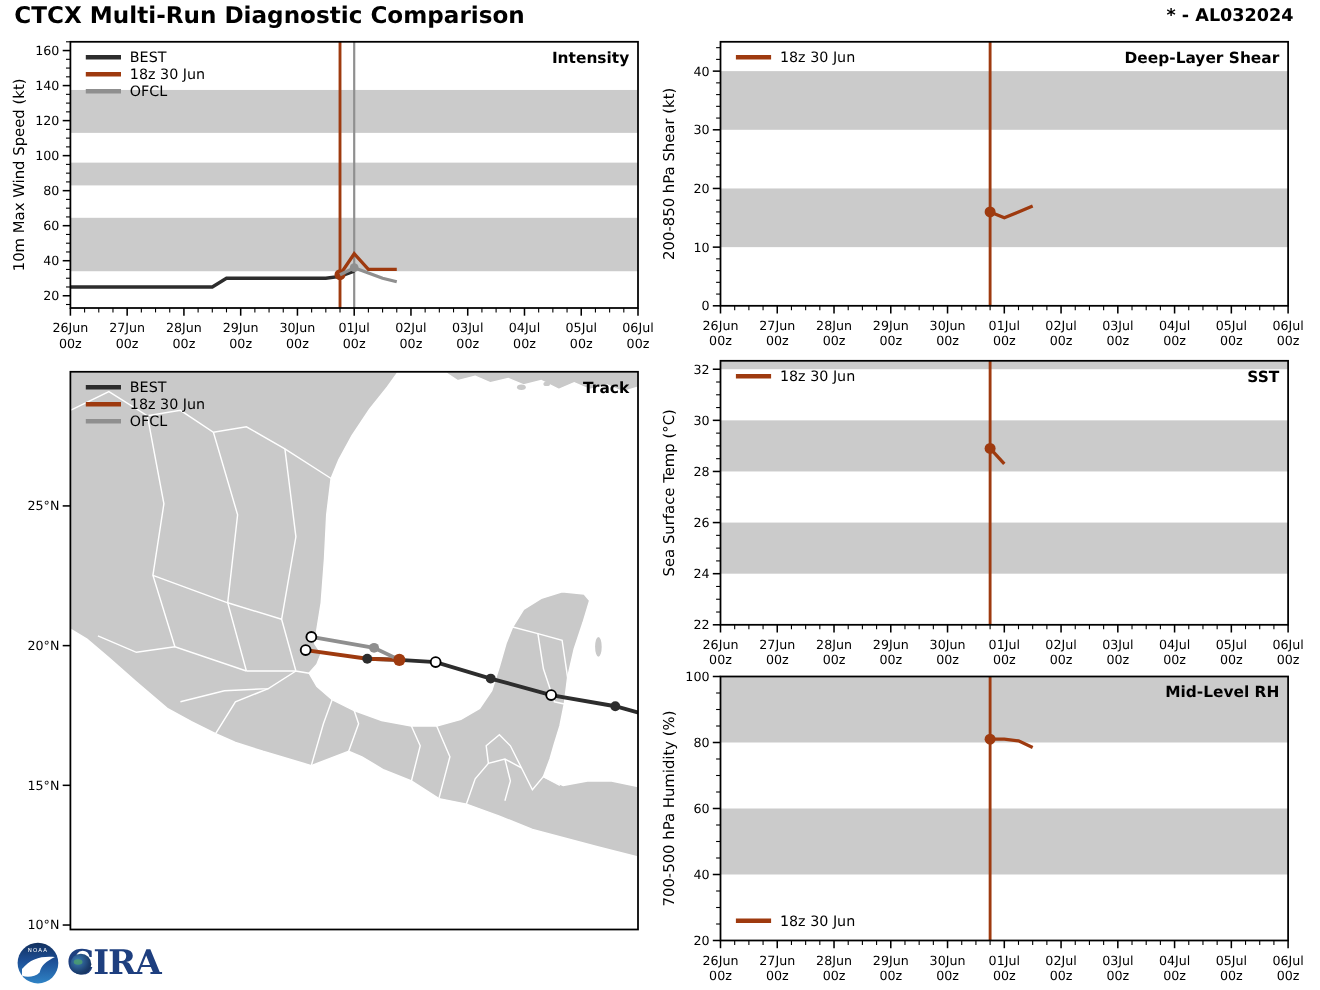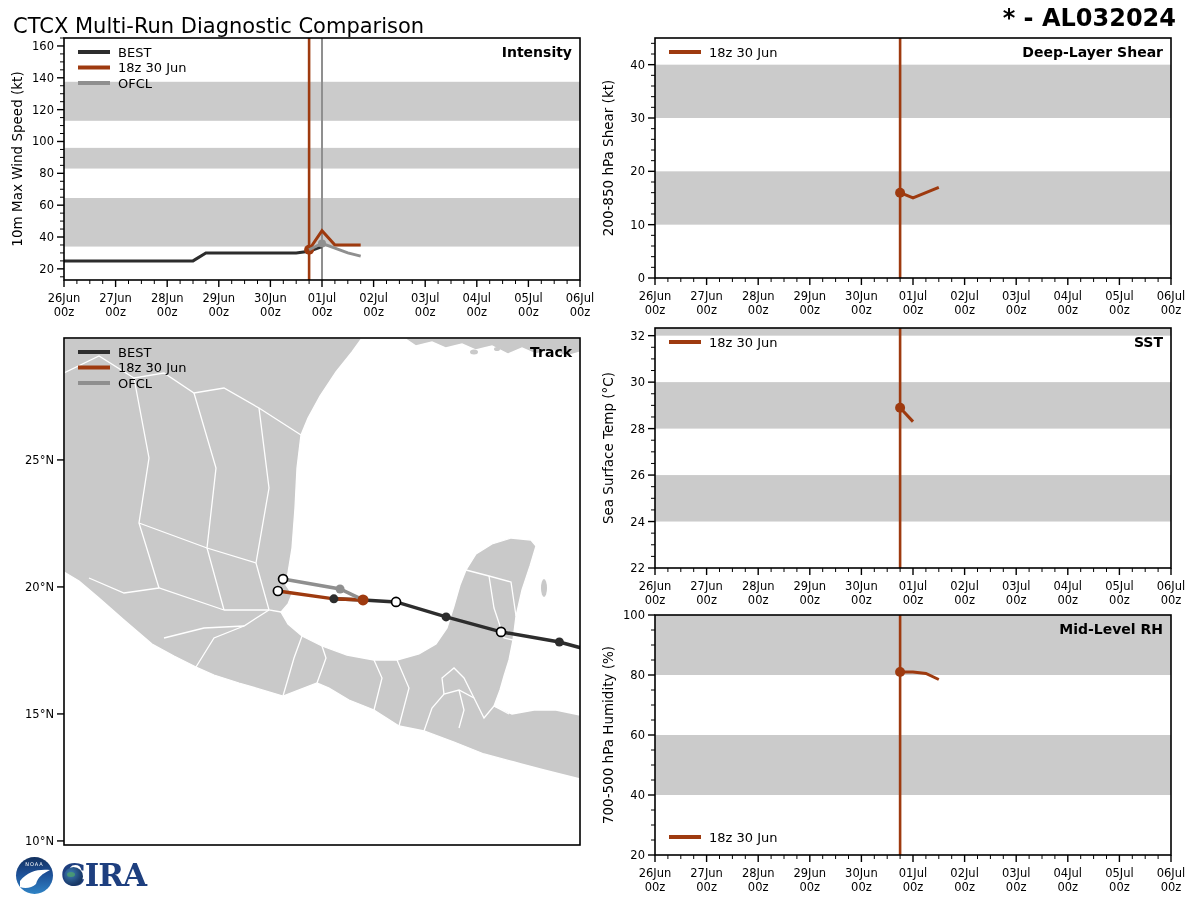--- a/index.html
+++ b/index.html
@@ -1,19 +1,19 @@
 <!DOCTYPE html>
 <html><head>
 <meta charset="utf-8">
 <style>
   html,body{margin:0;padding:0;background:#fff;}
   #page{position:relative;width:1200px;height:900px;background:#fff;overflow:hidden;
         font-family:"DejaVu Sans","Liberation Sans",sans-serif;}
-  #main-title{position:absolute;left:13px;top:2px;font-size:21px;font-weight:400;color:#000;margin-top:12px;}
-  #storm-id{position:absolute;right:24px;top:4px;font-size:24px;font-weight:700;color:#000;}
+  #main-title{position:absolute;left:13px;top:2px;font-size:21px;font-weight:700;color:#000;}
+  #storm-id{position:absolute;right:24px;top:4px;font-size:16px;font-weight:700;color:#000;}
   #canvas{position:absolute;left:0;top:0;}
   #logos{position:absolute;left:16px;top:857px;display:flex;align-items:center;gap:8px;}
   #noaa-logo{width:37px;height:37px;border-radius:50%;position:relative;overflow:hidden;
              background:linear-gradient(180deg,#12305e 0%,#1d4f96 45%,#2f83c5 100%);}
   #noaa-logo .noaa-txt{position:absolute;top:4px;width:100%;text-align:center;color:#fff;font-size:5px;letter-spacing:1px;}
   #cira-logo{font-size:31px;font-weight:700;color:#1e3f7f;letter-spacing:-1px;position:relative;line-height:1;
              font-family:"DejaVu Serif","Liberation Serif",serif;}
   #cira-globe{position:absolute;left:3px;top:7px;width:19px;height:19px;border-radius:50%;
               background:radial-gradient(circle at 35% 35%,#3e7fb5 0%,#1c3e6e 60%,#0e2547 100%);}
   #cira-globe:after{content:"";position:absolute;left:3px;top:5px;width:8px;height:5px;border-radius:50%;background:#4ca06a;opacity:.8;}

